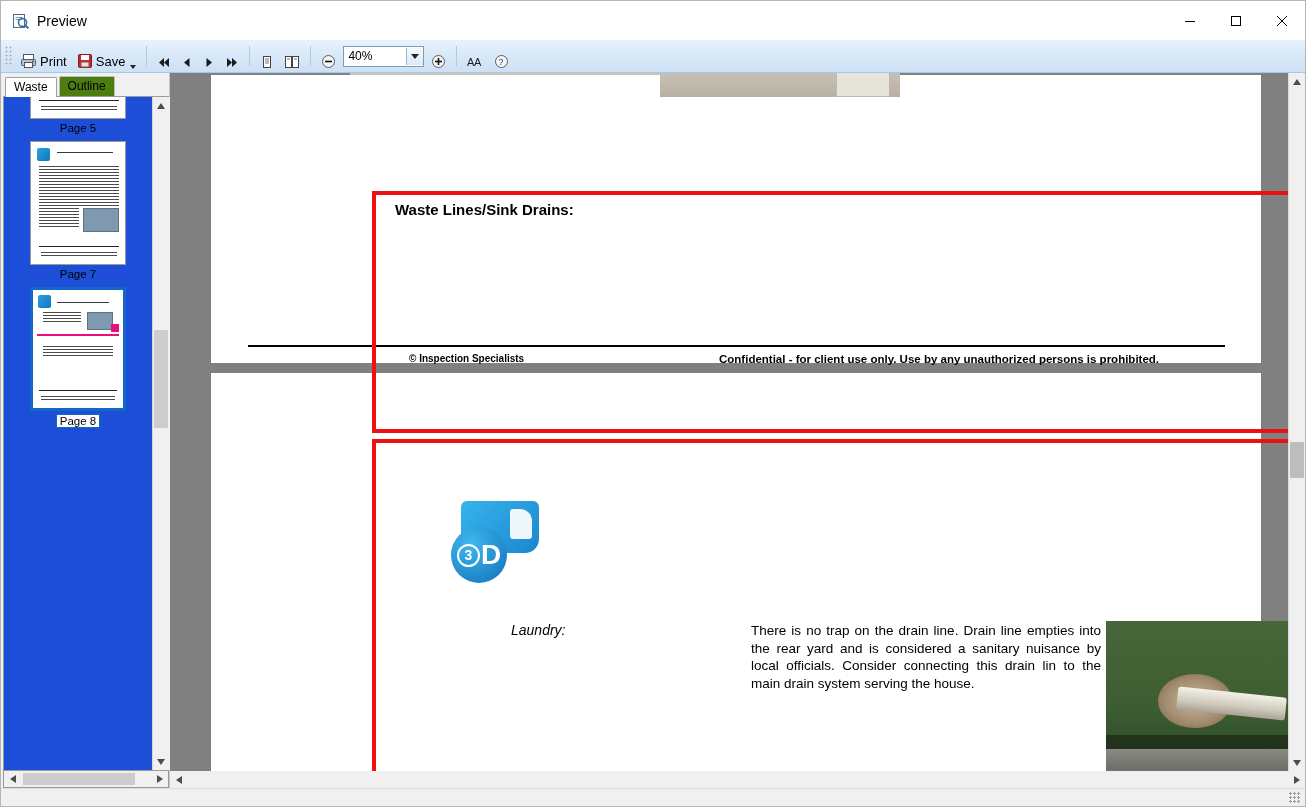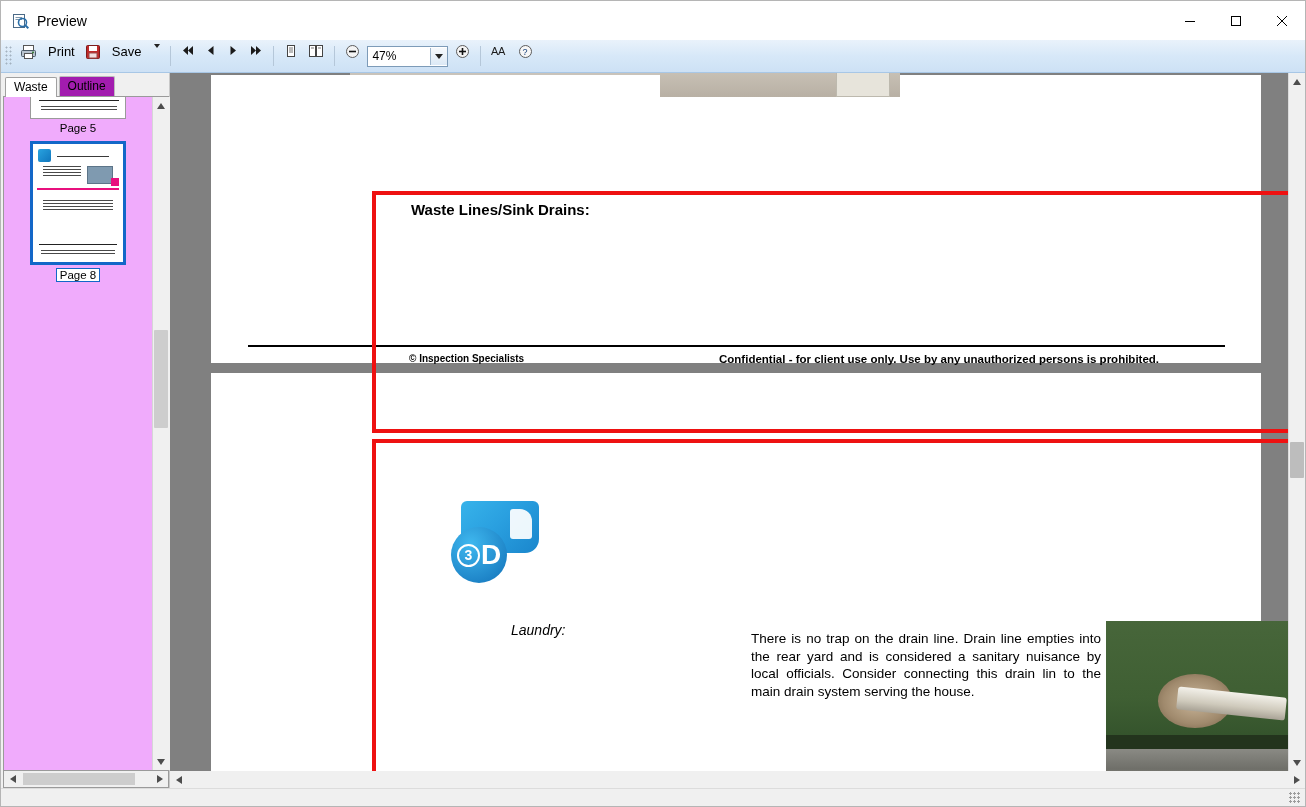--- a/index.html
+++ b/index.html
@@ -77,24 +77,24 @@
     width: 8px;
     height: 20px;
     margin-right: 2px;
     background-image:
       radial-gradient(circle at 1.5px 1.5px, #9aa8b5 0.9px, transparent 1.1px);
     background-size: 4px 4px;
     opacity: .85;
   }
   .tb-btn {
     display: flex;
-    align-items: flex-start;
+    align-items: flex-end;
     height: 25px;
     padding: 0 4px;
-    gap: 11px;
+    gap: 3px;
     border: 1px solid transparent;
     border-radius: 2px;
     cursor: default;
     white-space: nowrap;
   }
   .tb-label { font-size: 13px; }
   .tb-sep {
     width: 1px;
     height: 20px;
     background: #b5c7d9;
@@ -156,21 +156,21 @@
     align-items: flex-end;
     padding-left: 4px;
     box-sizing: border-box;
     background: #f0f0f0;
   }
   .tab {
     font-size: 12px;
     padding: 2px 8px 3px 8px;
     border: 1px solid #bcbcbc;
     border-bottom: none;
-    background: #a21caf;
+    background: #4d7c0f;
     margin-right: 2px;
     border-radius: 2px 2px 0 0;
   }
   .tab.active {
     background: #ffffff;
     border-color: #a0a0a0;
     position: relative;
     top: 1px;
   }
   .thumbs-wrap {
@@ -180,21 +180,21 @@
     border: 1px solid #9a9a9a;
     border-right: none;
     margin: 0 0 0 2px;
     background: #ffffff;
     box-sizing: border-box;
   }
   .thumbs {
     flex: 1 1 auto;
     overflow: hidden;
     position: relative;
-    background: #f0abfc;
+    background: #1d4ed8;
     padding-top: 0;
   }
   .thumb-item {
     width: 100%;
     display: flex;
     flex-direction: column;
     align-items: center;
     margin-bottom: 7px;
   }
   .thumb-page {
@@ -628,21 +628,21 @@
     <div class="tb-sep"></div>
 
     <div class="tb-btn">
       <svg width="15" height="15" viewBox="0 0 15 15">
         <circle cx="7.5" cy="7.5" r="6" fill="#f4f4f4" stroke="#5c5c5c"></circle>
         <line x1="4" y1="7.5" x2="11" y2="7.5" stroke="#111" stroke-width="1.6"></line>
       </svg>
     </div>
 
     <div class="zoom-combo">
-      <span class="zoom-value">47%</span>
+      <span class="zoom-value">40%</span>
       <span class="zoom-arrow">
         <svg width="8" height="5" viewBox="0 0 8 5">
             <polygon points="0,0 8,0 4,5" fill="#222"></polygon>
           </svg>
       </span>
     </div>
 
     <div class="tb-btn">
       <svg width="15" height="15" viewBox="0 0 15 15">
         <circle cx="7.5" cy="7.5" r="6" fill="#f4f4f4" stroke="#5c5c5c"></circle>
@@ -686,20 +686,32 @@
           <div class="thumb-item" style="margin-top:-102px;">
             <div class="thumb-page">
 
               <div class="mini-rule" style="left:8px; top:104px; width:80px;"></div>
               <div class="mini-block" style="left:10px; top:110px; width:76px; height:6px;"></div>
             </div>
             <div class="thumb-caption">Page 5</div>
           </div>
 
 
+          <div class="thumb-item">
+            <div class="thumb-page">
+              <div class="mini-logo"></div>
+              <div class="mini-line" style="left:26px; top:10px; width:56px;"></div>
+              <div class="mini-block" style="left:8px; top:24px; width:80px; height:40px;"></div>
+              <div class="mini-img" style="left:52px; top:66px; width:34px; height:22px;"></div>
+              <div class="mini-block" style="left:8px; top:66px; width:40px; height:20px;"></div>
+              <div class="mini-rule" style="left:8px; top:104px; width:80px;"></div>
+              <div class="mini-block" style="left:10px; top:110px; width:76px; height:5px;"></div>
+            </div>
+            <div class="thumb-caption">Page 7</div>
+          </div>
 
           <div class="thumb-item selected">
             <div class="thumb-page">
               <div class="mini-logo" style="left:5px; top:5px;"></div>
               <div class="mini-line" style="left:24px; top:12px; width:52px;"></div>
               <div class="mini-img" style="left:54px; top:22px; width:24px; height:16px;"></div>
               <div class="mini-block" style="left:10px; top:22px; width:38px; height:10px;"></div>
               <div class="mini-pink" style="left:4px; top:44px; width:82px; height:2px;"></div>
               <div class="mini-pink" style="left:78px; top:34px; width:8px; height:8px;"></div>
               <div class="mini-block" style="left:10px; top:56px; width:70px; height:12px;"></div>
@@ -753,21 +765,21 @@
           <div class="overlay-top-sliver"></div>
 
           <div class="docpage" style="left:41px; top:2px; width:1050px; height:288px;">
             <div class="p7-photo">
               <div style="position:absolute;left:0;top:0;right:0;bottom:0;background:linear-gradient(to bottom,#dcd6cc 0%,#cfc8bd 40%,#b8b0a4 100%);"></div>
 
               <div style="position:absolute;left:176px;top:8px;width:52px;height:52px;background:#e7e4db;border-radius:6px 6px 0 0;border:1px solid #bdb9ae;"></div>
 
             </div>
 
-            <div class="section-head" style="left:200px; top:126px;">Waste Lines/Sink Drains:</div>
+            <div class="section-head" style="left:184px; top:126px;">Waste Lines/Sink Drains:</div>
 
             <div class="p7-rule" style="top:270px;"></div>
 
             <div class="foot-left" style="left:198px; top:278px;">© Inspection Specialists</div>
             <div class="foot-center" style="left:508px; top:278px;">Confidential - for client use only.   Use by any unauthorized persons is prohibited.</div>
 
             <div class="cursor-caret" style="left:945px; top:300px;"></div>
           </div>
 
           <div class="docpage" style="left:41px; top:300px; width:1050px; height:456px;">
@@ -775,21 +787,21 @@
             <div class="logo3d" style="left:240px; top:128px;">
               <div class="sq"></div>
               <div class="circ">
                 <span class="num">3</span>D
               </div>
             </div>
 
 
             <div class="laundry-label" style="left:300px; top:249px;">Laundry:</div>
 
-            <div class="para" style="left:540px; top:257px; width:350px;">There is no trap on the drain line.   Drain line empties into the rear yard and is considered a sanitary nuisance by local officials.   Consider connecting this drain lin to the main drain system serving the house.</div>
+            <div class="para" style="left:540px; top:249px; width:350px;">There is no trap on the drain line.   Drain line empties into the rear yard and is considered a sanitary nuisance by local officials.   Consider connecting this drain lin to the main drain system serving the house.</div>
 
             <div class="photo-pipe" style="left:895px; top:248px; width:238px; height:178px;">
               <div class="pipe-wall"></div>
               <div class="pipe-base"></div>
               <div class="pipe-ground"></div>
               <div class="pipe-hole"></div>
               <div class="pipe-tube"></div>
             </div>
           </div>
 

